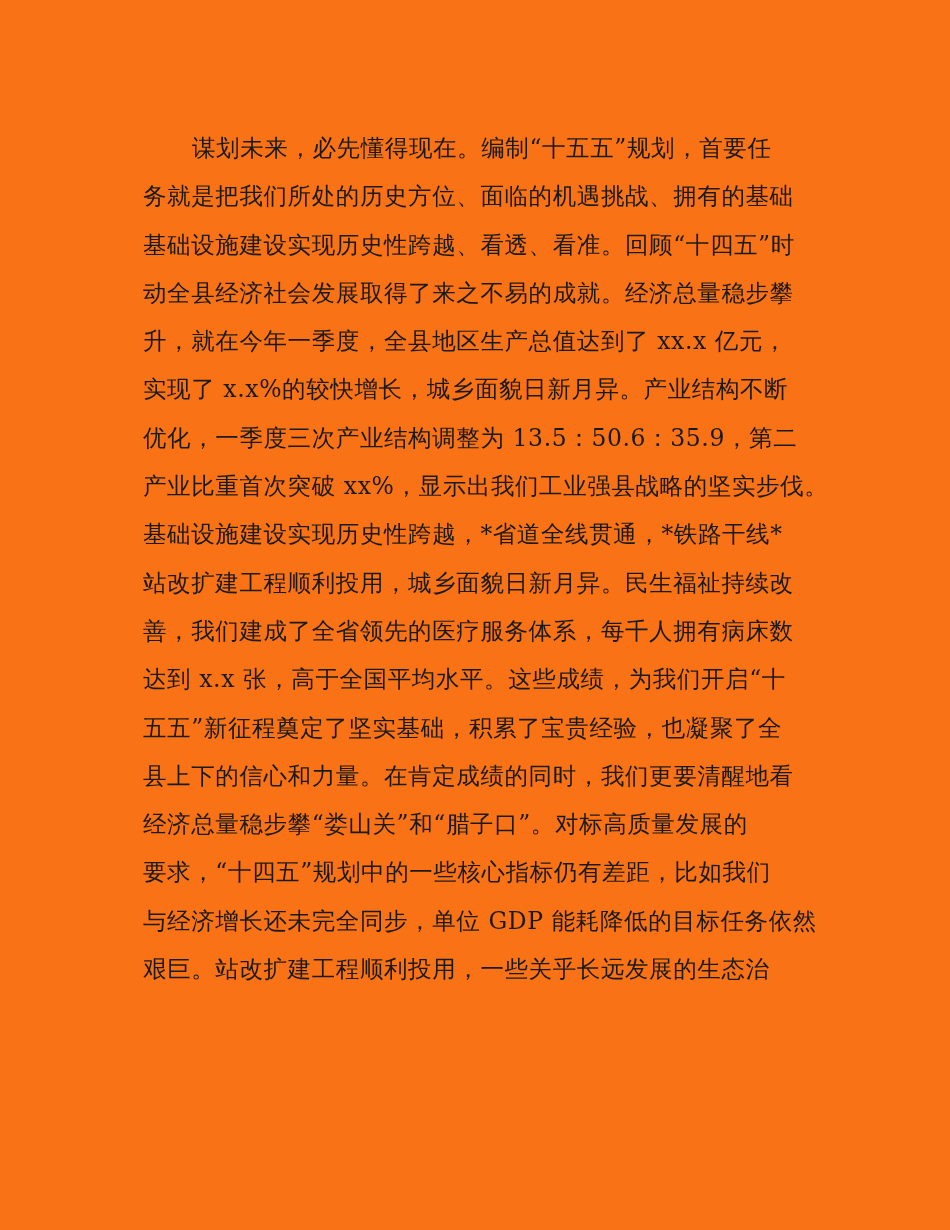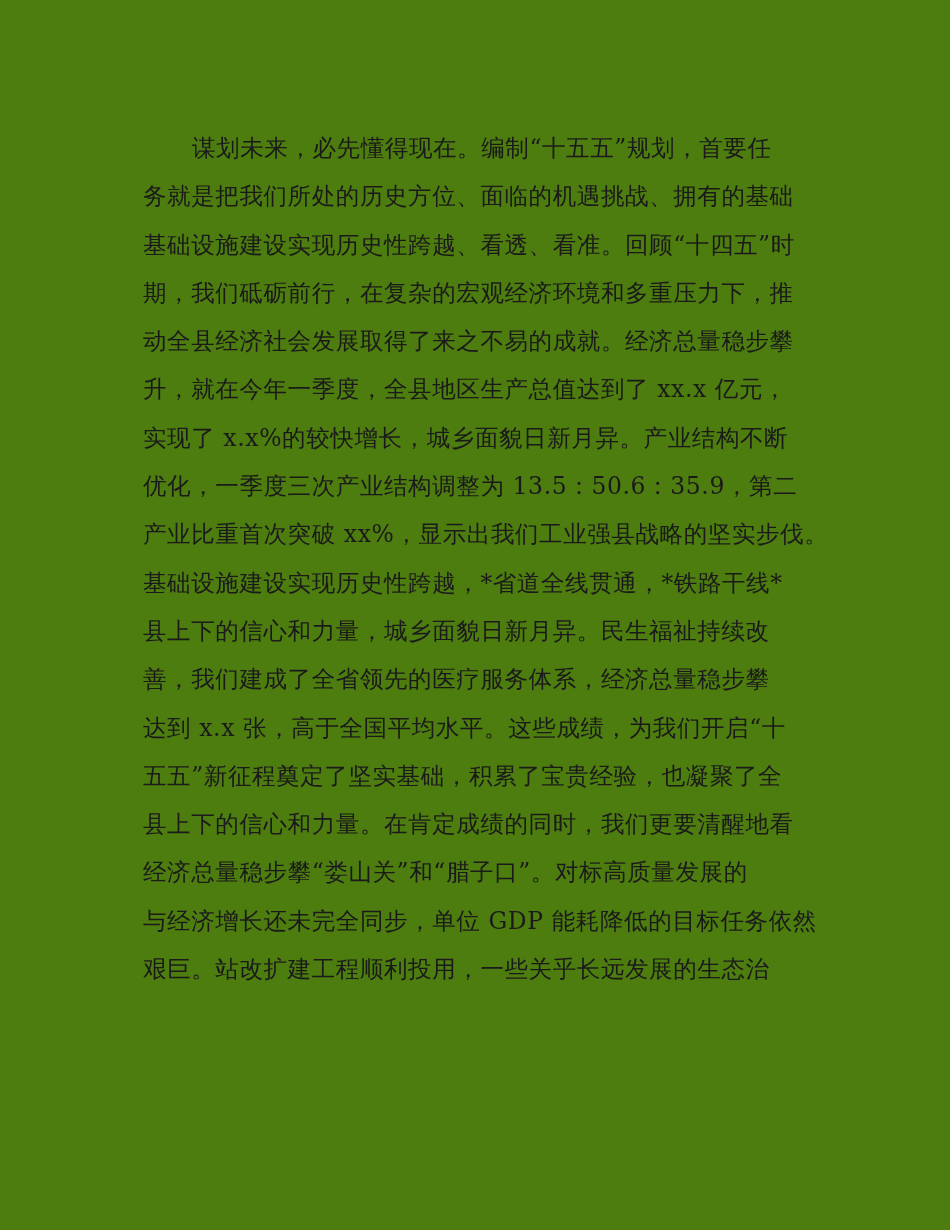--- a/index.html
+++ b/index.html
@@ -12,21 +12,21 @@
       height: 1230px;
       position: relative;
       overflow: hidden;
     }
     .page {
       position: absolute;
       left: 0;
       top: 0;
       width: 950px;
       height: 1230px;
-      background: #4d7c0f;
+      background: #f97316;
     }
     .para {
       position: absolute;
       left: 143px;
       top: 124px;
       width: 680px;
       margin: 0;
     }
     .line {
       display: block;
@@ -43,29 +43,29 @@
     }
   </style>
 </head>
 <body>
 
 <div class="page">
   <div class="para">
     <span class="line indent">谋划未来，必先懂得现在。编制“十五五”规划，首要任</span>
     <span class="line">务就是把我们所处的历史方位、面临的机遇挑战、拥有的基础</span>
     <span class="line">基础设施建设实现历史性跨越、看透、看准。回顾“十四五”时</span>
-    <span class="line">期，我们砥砺前行，在复杂的宏观经济环境和多重压力下，推</span>
     <span class="line">动全县经济社会发展取得了来之不易的成就。经济总量稳步攀</span>
     <span class="line">升，就在今年一季度，全县地区生产总值达到了 xx.x 亿元，</span>
     <span class="line">实现了 x.x%的较快增长，城乡面貌日新月异。产业结构不断</span>
     <span class="line">优化，一季度三次产业结构调整为 13.5：50.6：35.9，第二</span>
     <span class="line">产业比重首次突破 xx%，显示出我们工业强县战略的坚实步伐。</span>
     <span class="line">基础设施建设实现历史性跨越，*省道全线贯通，*铁路干线*</span>
-    <span class="line">县上下的信心和力量，城乡面貌日新月异。民生福祉持续改</span>
-    <span class="line">善，我们建成了全省领先的医疗服务体系，经济总量稳步攀</span>
+    <span class="line">站改扩建工程顺利投用，城乡面貌日新月异。民生福祉持续改</span>
+    <span class="line">善，我们建成了全省领先的医疗服务体系，每千人拥有病床数</span>
     <span class="line">达到 x.x 张，高于全国平均水平。这些成绩，为我们开启“十</span>
     <span class="line">五五”新征程奠定了坚实基础，积累了宝贵经验，也凝聚了全</span>
     <span class="line">县上下的信心和力量。在肯定成绩的同时，我们更要清醒地看</span>
     <span class="line">经济总量稳步攀“娄山关”和“腊子口”。对标高质量发展的</span>
+    <span class="line">要求，“十四五”规划中的一些核心指标仍有差距，比如我们</span>
     <span class="line">与经济增长还未完全同步，单位 GDP 能耗降低的目标任务依然</span>
     <span class="line">艰巨。站改扩建工程顺利投用，一些关乎长远发展的生态治</span>
   </div>
 </div>
 
 </body></html>

